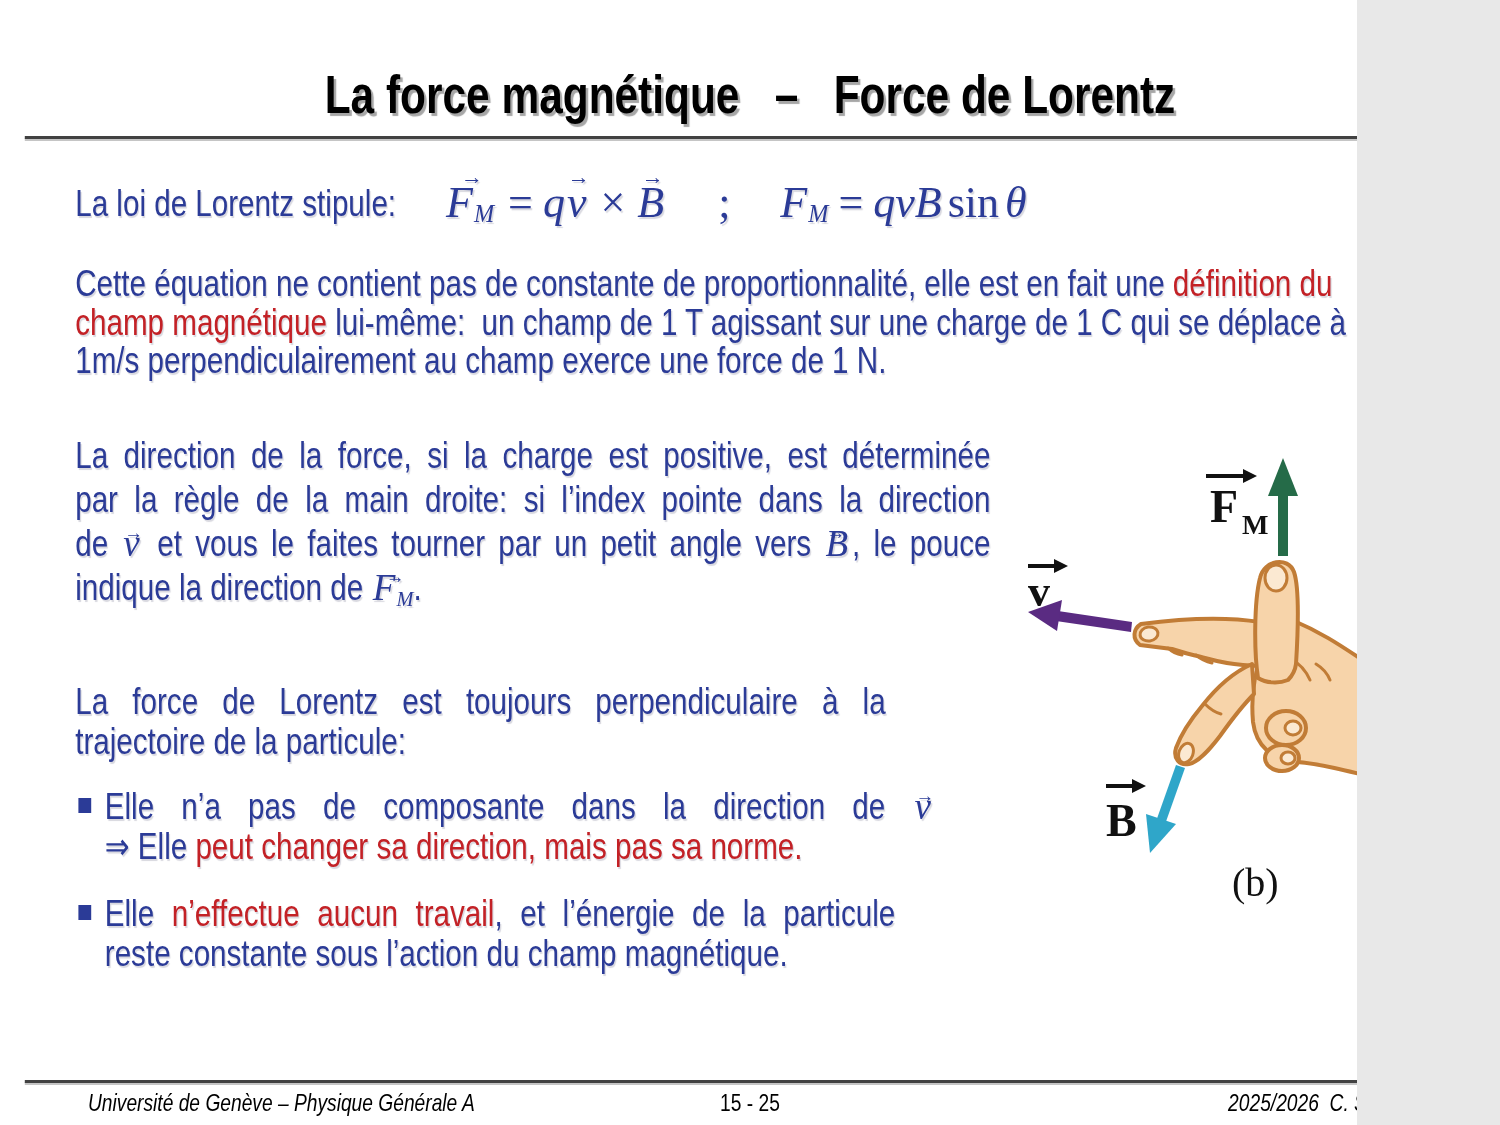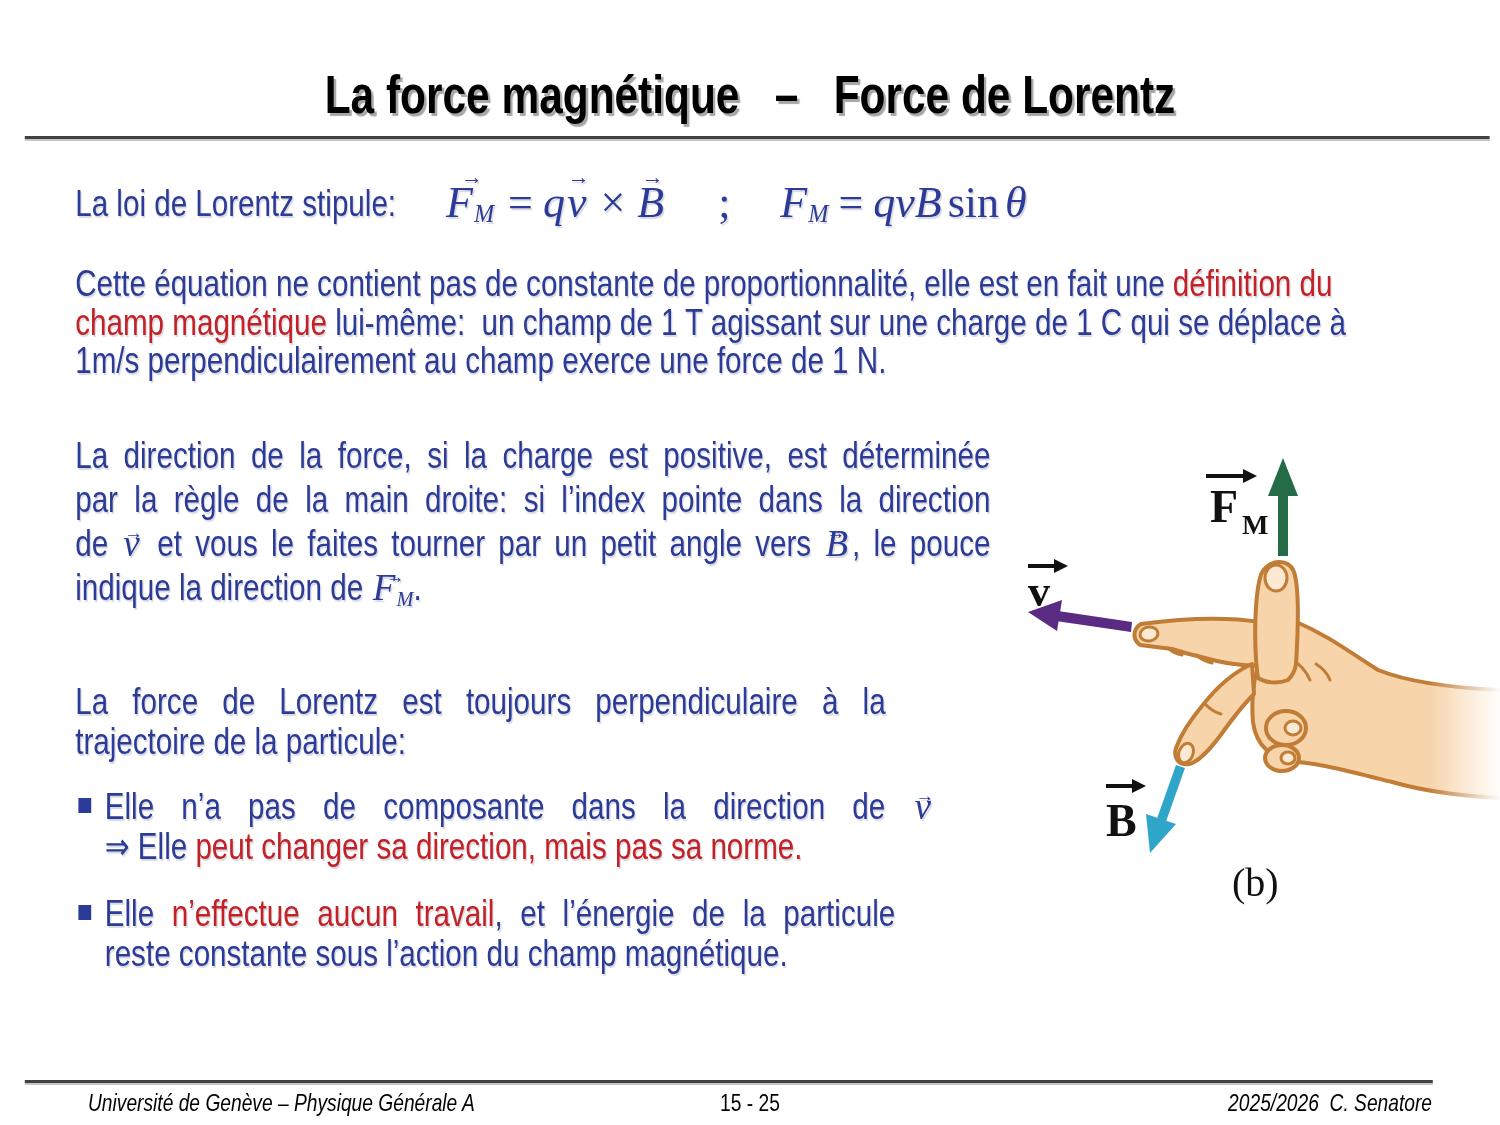--- a/index.html
+++ b/index.html
@@ -1,16 +1,16 @@
 <!DOCTYPE html>
 <html><head>
 <meta charset="utf-8">
 <style>
   html,body{margin:0;padding:0;background:#e8e8e8;}
-  .slide{position:relative;width:1500px;height:1125px;background:#ffffff;overflow:hidden;
+  .slide{position:relative;width:1357px;height:1125px;background:#ffffff;overflow:hidden;
          font-family:"Liberation Sans",sans-serif;}
 
   
   .txt{position:absolute;left:0;top:0;width:1875px;height:1125px;
        transform:scaleX(0.8);transform-origin:0 0;}
 
   .blue{color:#2b3b97;}
   .red{color:#c32126;}
 
   h1.title{position:absolute;top:64px;left:0;width:100%;margin:0;text-align:center;

